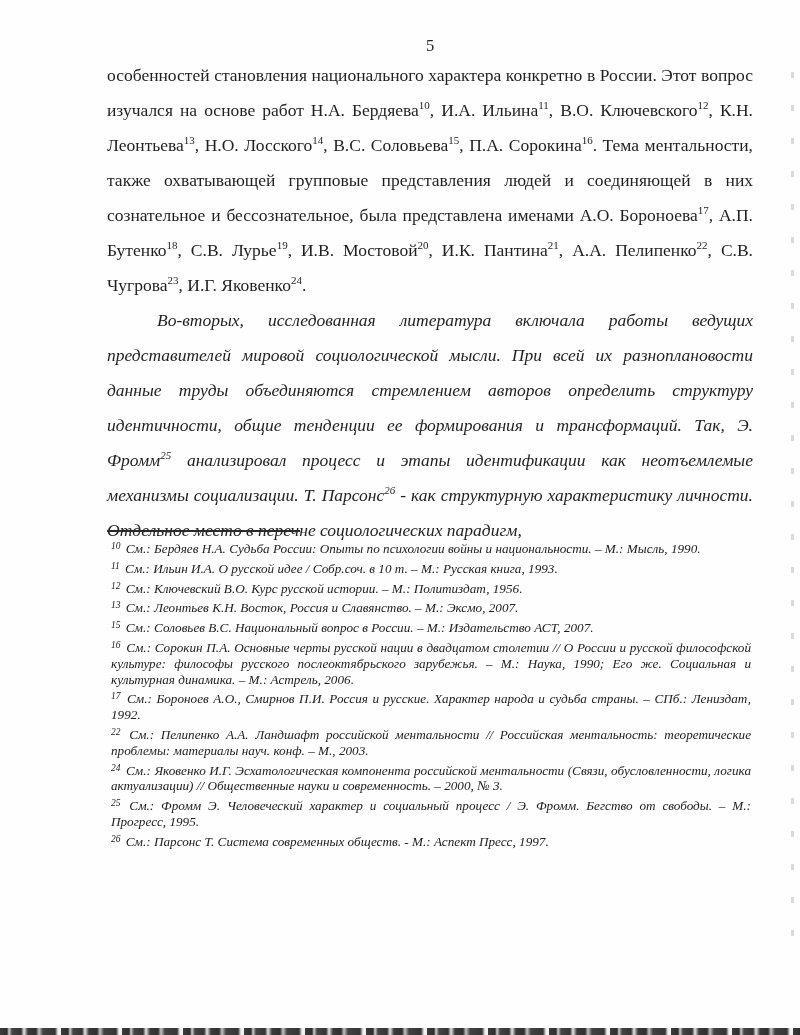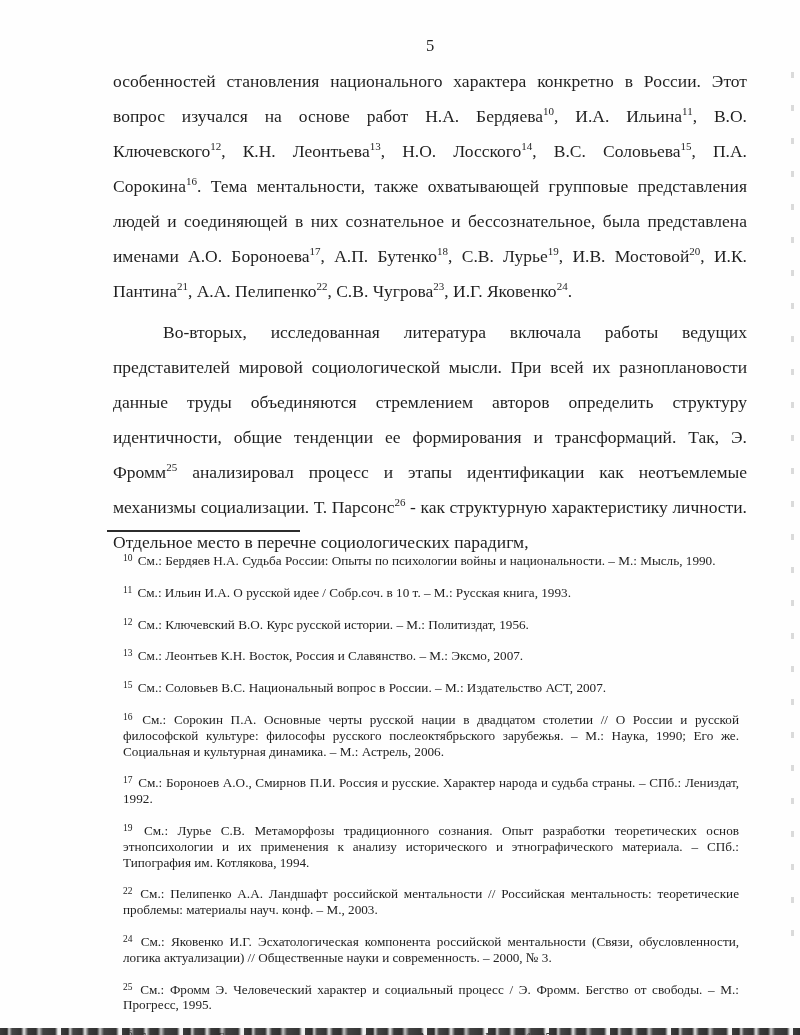--- a/index.html
+++ b/index.html
@@ -29,25 +29,26 @@
     position: absolute;
     top: 58px;
     left: 107px;
     width: 646px;
     font-size: 17.5px;
     line-height: 35px;
     text-align: justify;
     hyphens: none;
   }
   .body-text p.para {
-    margin: 6px;
+    margin: 0;
     padding: 0;
   }
   .body-text p.para.indent {
     text-indent: 50px;
+    font-style: italic;
   }
   .body-text sup {
     font-size: 11px;
     line-height: 0;
     vertical-align: baseline;
     position: relative;
     top: -7px;
   }
   .footnote-sep {
     position: absolute;
@@ -60,22 +61,23 @@
     position: absolute;
     top: 537px;
     left: 107px;
     width: 648px;
     font-size: 13.2px;
     line-height: 15.8px;
     text-align: justify;
     color: #222222;
   }
   .footnotes .footnote {
-    margin: 16px;
+    margin: 4px;
     padding: 0;
+    font-style: italic;
   }
   .footnotes sup {
     font-size: 9.5px;
     line-height: 0;
     vertical-align: baseline;
     position: relative;
     top: -4px;
     padding-right: 2px;
   }
   
@@ -128,21 +130,20 @@
   <div class="footnote-sep"></div>
 
   <div class="footnotes">
       <div class="footnote"><sup>10</sup> См.: Бердяев Н.А. Судьба России: Опыты по психологии войны и национальности. – М.: Мысль, 1990.</div>
       <div class="footnote"><sup>11</sup> См.: Ильин И.А. О русской идее / Собр.соч. в 10 т. – М.: Русская книга, 1993.</div>
       <div class="footnote"><sup>12</sup> См.: Ключевский В.О. Курс русской истории. – М.: Политиздат, 1956.</div>
       <div class="footnote"><sup>13</sup> См.: Леонтьев К.Н. Восток, Россия и Славянство. – М.: Эксмо, 2007.</div>
       <div class="footnote"><sup>15</sup> См.: Соловьев В.С. Национальный вопрос в России. – М.: Издательство АСТ, 2007.</div>
       <div class="footnote"><sup>16</sup> См.: Сорокин П.А. Основные черты русской нации в двадцатом столетии // О России и русской философской культуре: философы русского послеоктябрьского зарубежья. – М.: Наука, 1990; Его же. Социальная и культурная динамика. – М.: Астрель, 2006.</div>
       <div class="footnote"><sup>17</sup> См.: Бороноев А.О., Смирнов П.И. Россия и русские. Характер народа и судьба страны. – СПб.: Лениздат, 1992.</div>
-      <div class="footnote"><sup>19</sup> См.: Лурье С.В. Метаморфозы традиционного сознания. Опыт разработки теоретических основ этнопсихологии и их применения к анализу исторического и этнографического материала. – СПб.: Типография им. Котлякова, 1994.</div>
       <div class="footnote"><sup>22</sup> См.: Пелипенко А.А. Ландшафт российской ментальности // Российская ментальность: теоретические проблемы: материалы науч. конф. – М., 2003.</div>
       <div class="footnote"><sup>24</sup> См.: Яковенко И.Г. Эсхатологическая компонента российской ментальности (Связи, обусловленности, логика актуализации) // Общественные науки и современность. – 2000, № 3.</div>
       <div class="footnote"><sup>25</sup> См.: Фромм Э. Человеческий характер и социальный процесс / Э. Фромм. Бегство от свободы. – М.: Прогресс, 1995.</div>
       <div class="footnote"><sup>26</sup> См.: Парсонс Т. Система современных обществ. - М.: Аспект Пресс, 1997.</div>
     </div>
 
   <div class="edge-marks"></div>
 
   <div class="bottom-band"></div>
 

